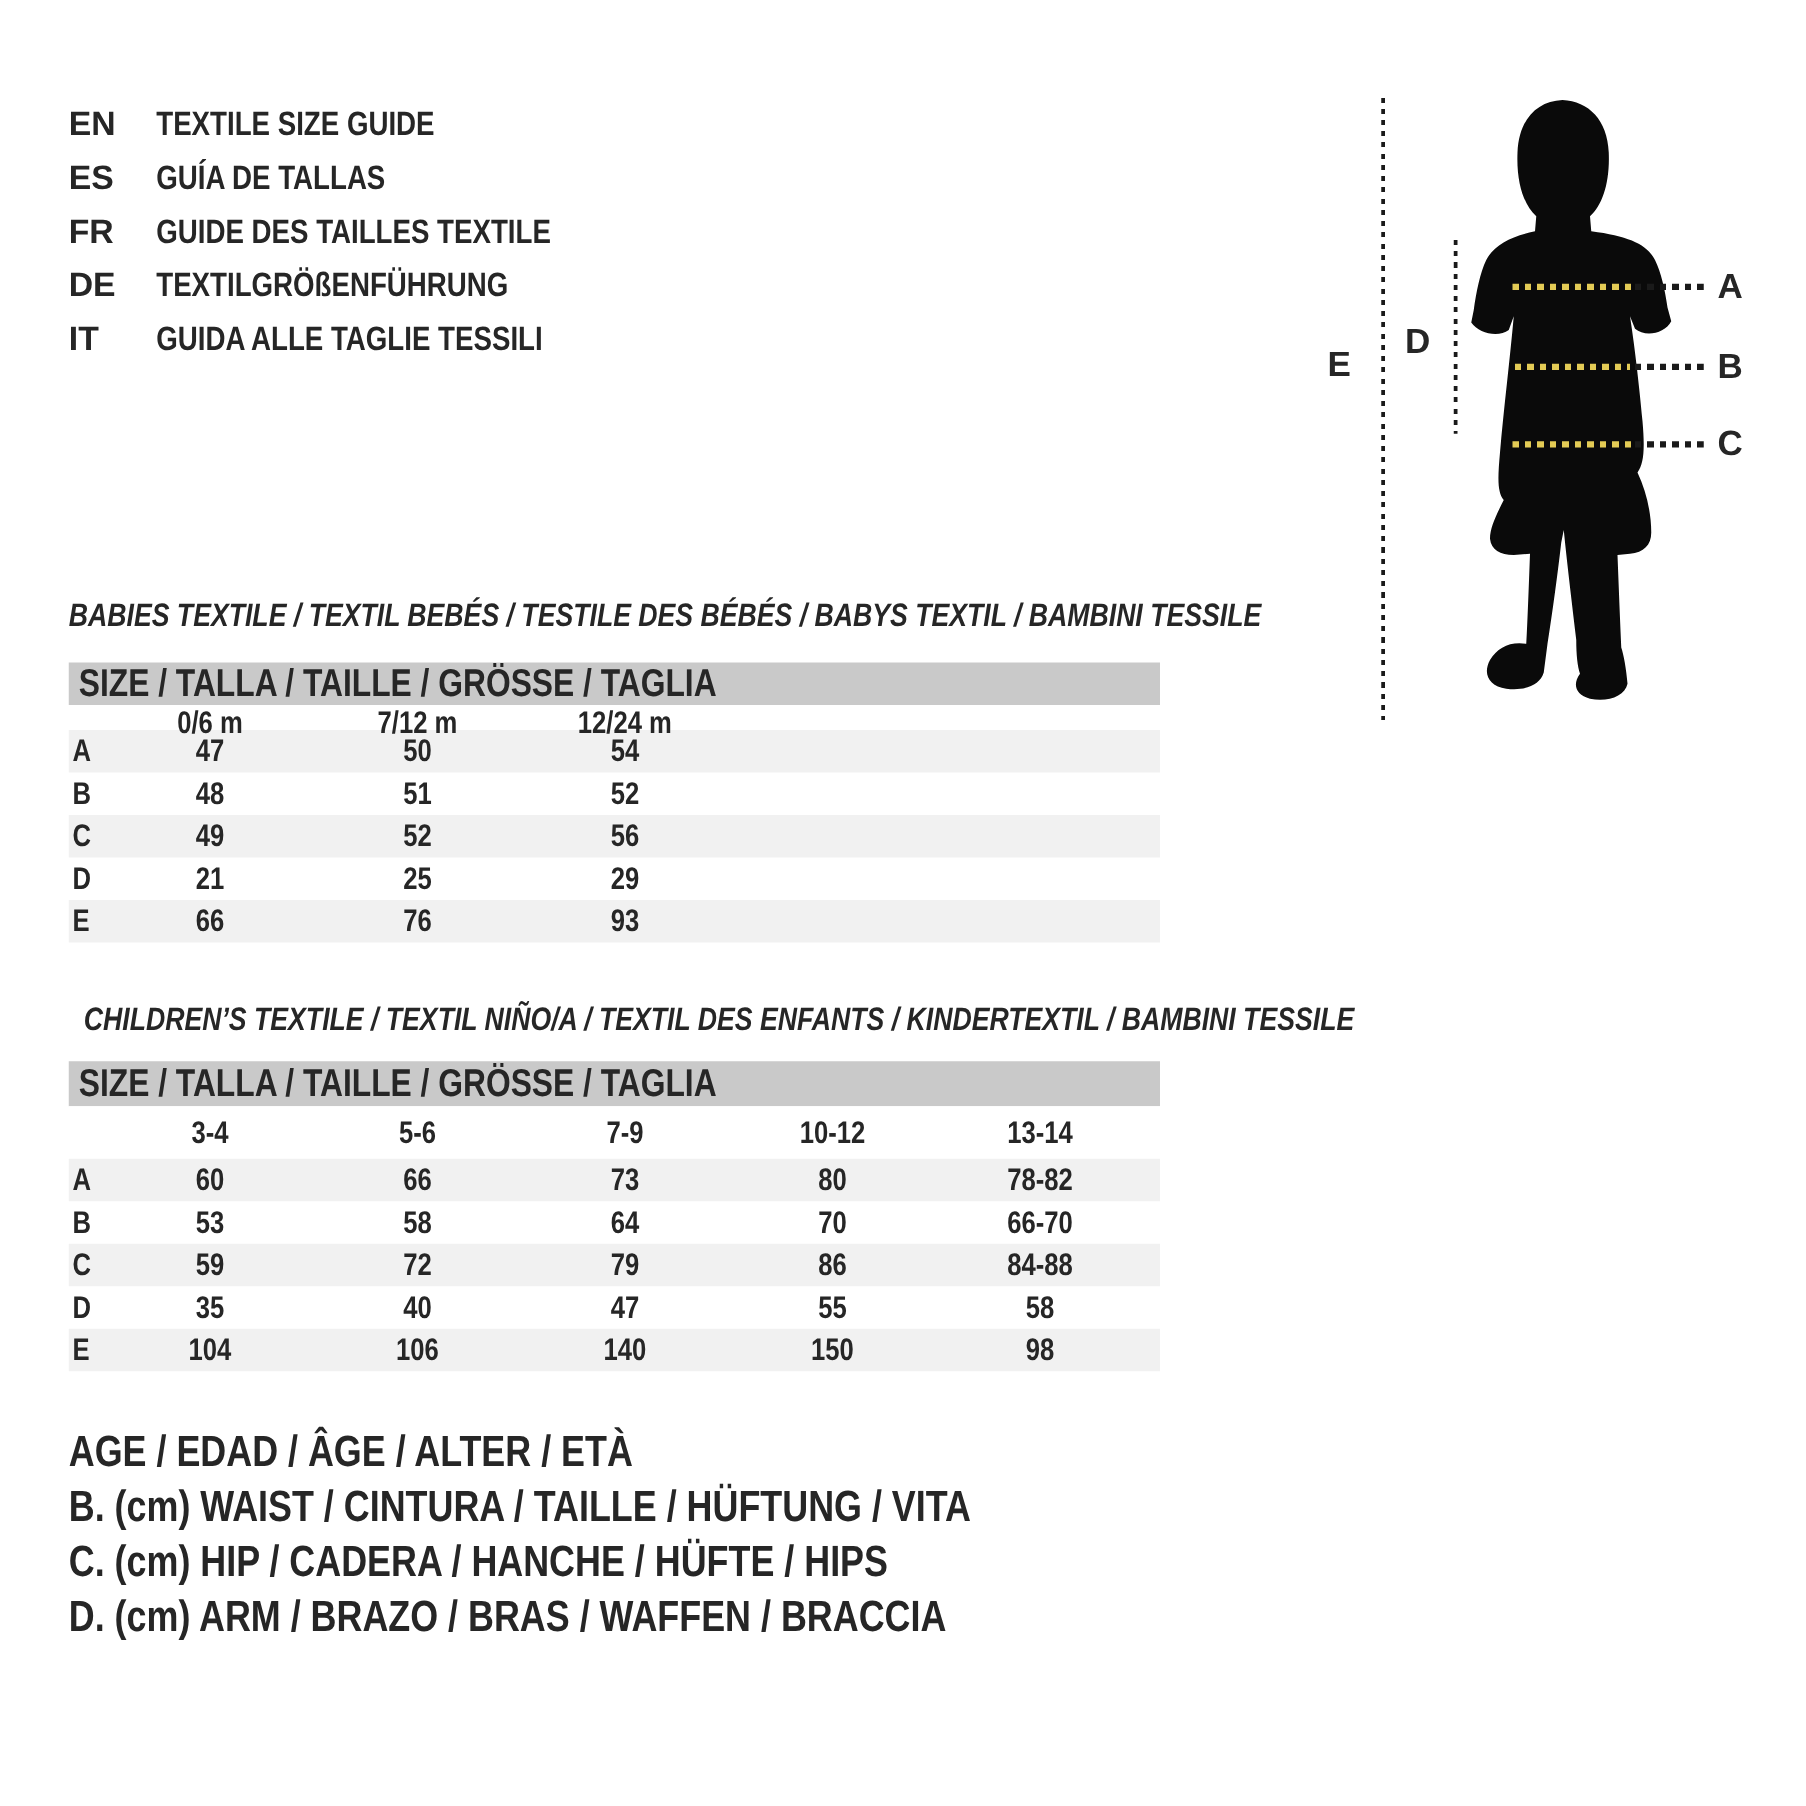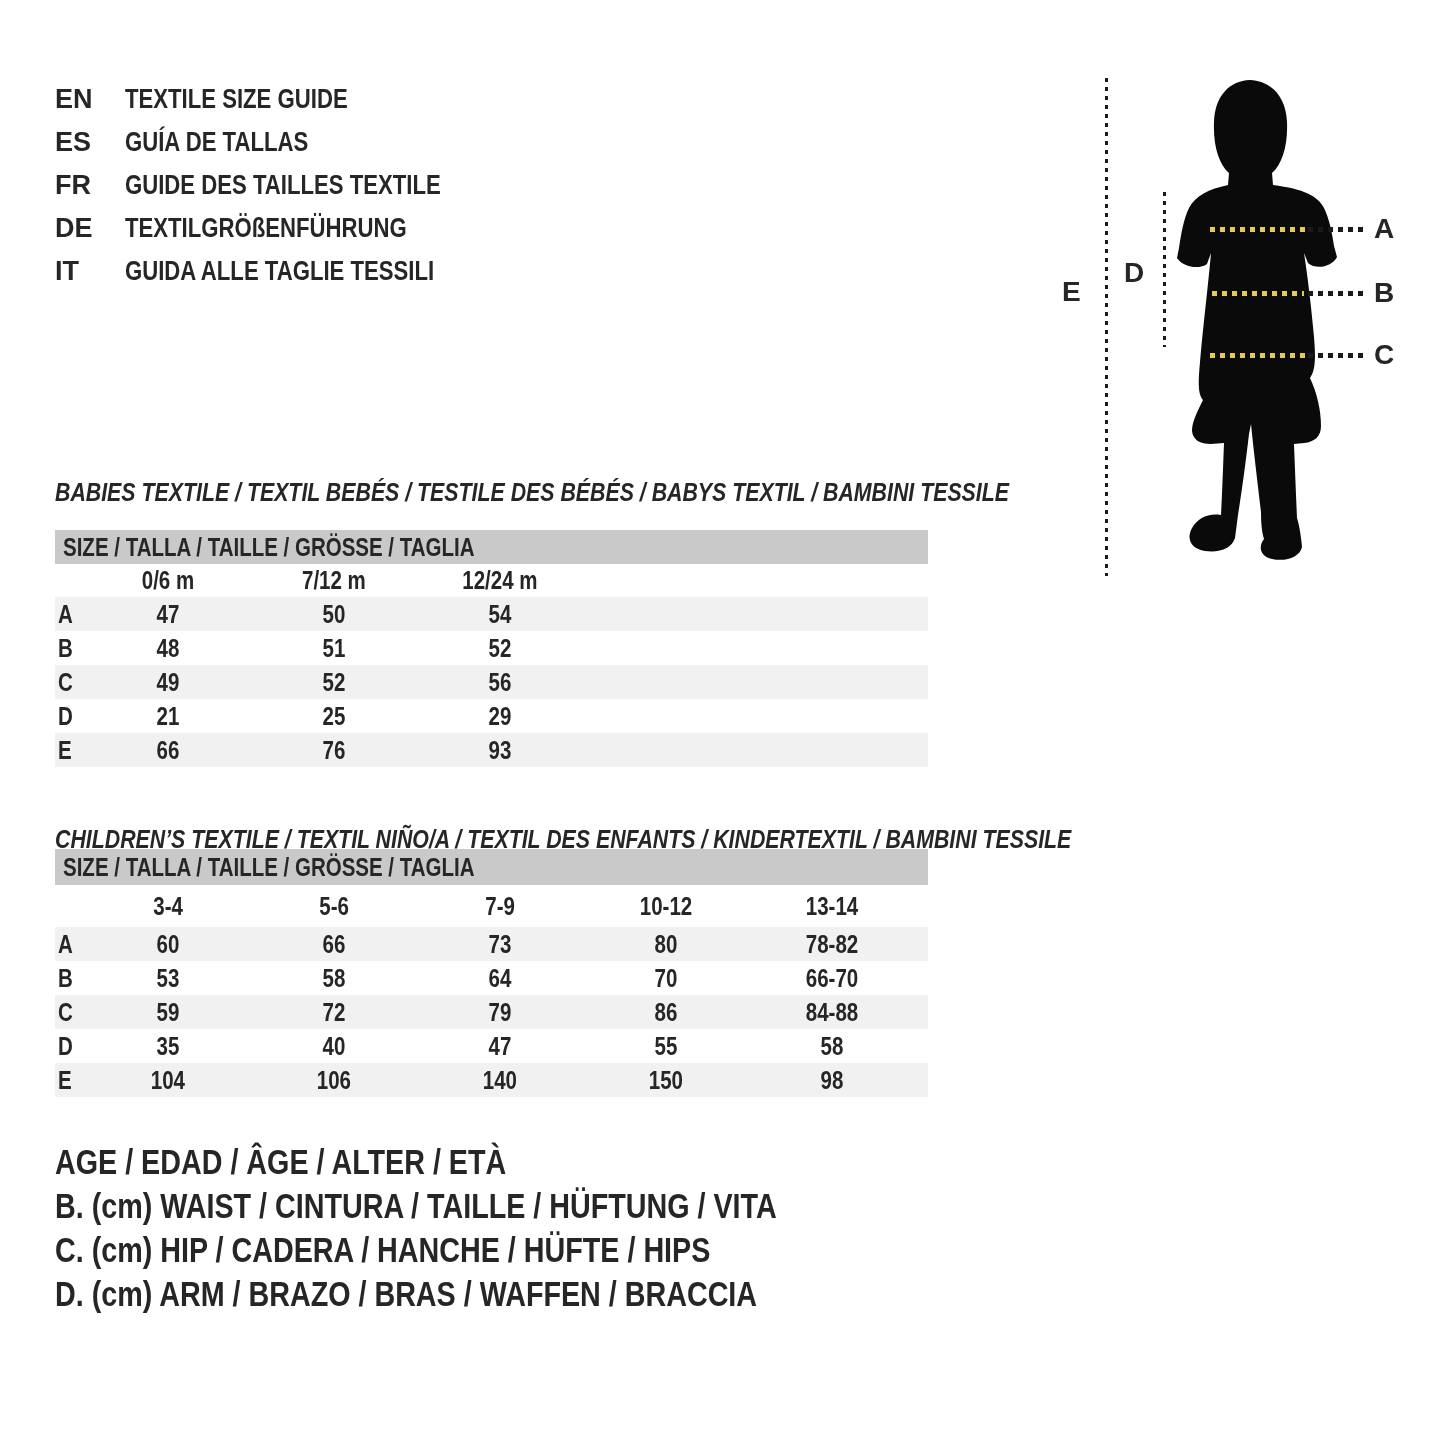--- a/index.html
+++ b/index.html
@@ -40,27 +40,27 @@
   .fig-label { position:absolute; font-size:28px; line-height:30px; }
 
   
   .section-title { position:absolute; left:55px; font-size:26px; line-height:30px;font-style:italic; }
 
   
   .size-table { position:absolute; left:55px; width:873px; }
   .size-bar {
     height:34px; line-height:34px;
     background:#c9c9c9;
-    font-size:25px; padding-left:8px;
+    font-size:31px; padding-left:8px;
     box-sizing:border-box;
   }
   .trow { display:grid; align-items:center; font-size:25px; }
   .babies-grid   { grid-template-columns:30px 166px 166px 166px 1fr; }
   .children-grid { grid-template-columns:30px 166px 166px 166px 166px 166px 1fr; }
-  .thead { height:33px; background:#ffffff; }
+  .thead { height:20px; background:#ffffff; }
   .drow  { height:34px; }
   .drow.alt { background:#f1f1f1; }
   .tletter { padding-left:3px; text-align:left; }
   .tcell { text-align:center; }
 
   
   .legend { position:absolute; left:55px; top:1140px; }
   .legend-line { height:44px; line-height:44px; font-size:35px; }
 </style>
 </head>
@@ -167,21 +167,21 @@
   </div>
   <div class="trow drow alt babies-grid">
     <span class="tletter"><span class="cond">E</span></span>
     <span class="tcell"><span class="cond-c">66</span></span>
     <span class="tcell"><span class="cond-c">76</span></span>
     <span class="tcell"><span class="cond-c">93</span></span>
     <span></span>
   </div>
 </div>
 
-<div class="section-title" style="top:824px;">
+<div class="section-title" style="top:800px;margin-left:12px;">
   <span class="cond">CHILDREN’S TEXTILE / TEXTIL NIÑO/A / TEXTIL DES ENFANTS / KINDERTEXTIL / BAMBINI TESSILE</span>
 </div>
 
 <div class="size-table" style="top:849px;">
   <div class="size-bar" style="height:36px; line-height:36px;">
     <span class="cond">SIZE / TALLA / TAILLE / GRÖSSE / TAGLIA</span>
   </div>
   <div class="trow thead children-grid" style="height:42px;">
     <span class="tletter"></span>
     <span class="tcell"><span class="cond-c">3-4</span></span>

